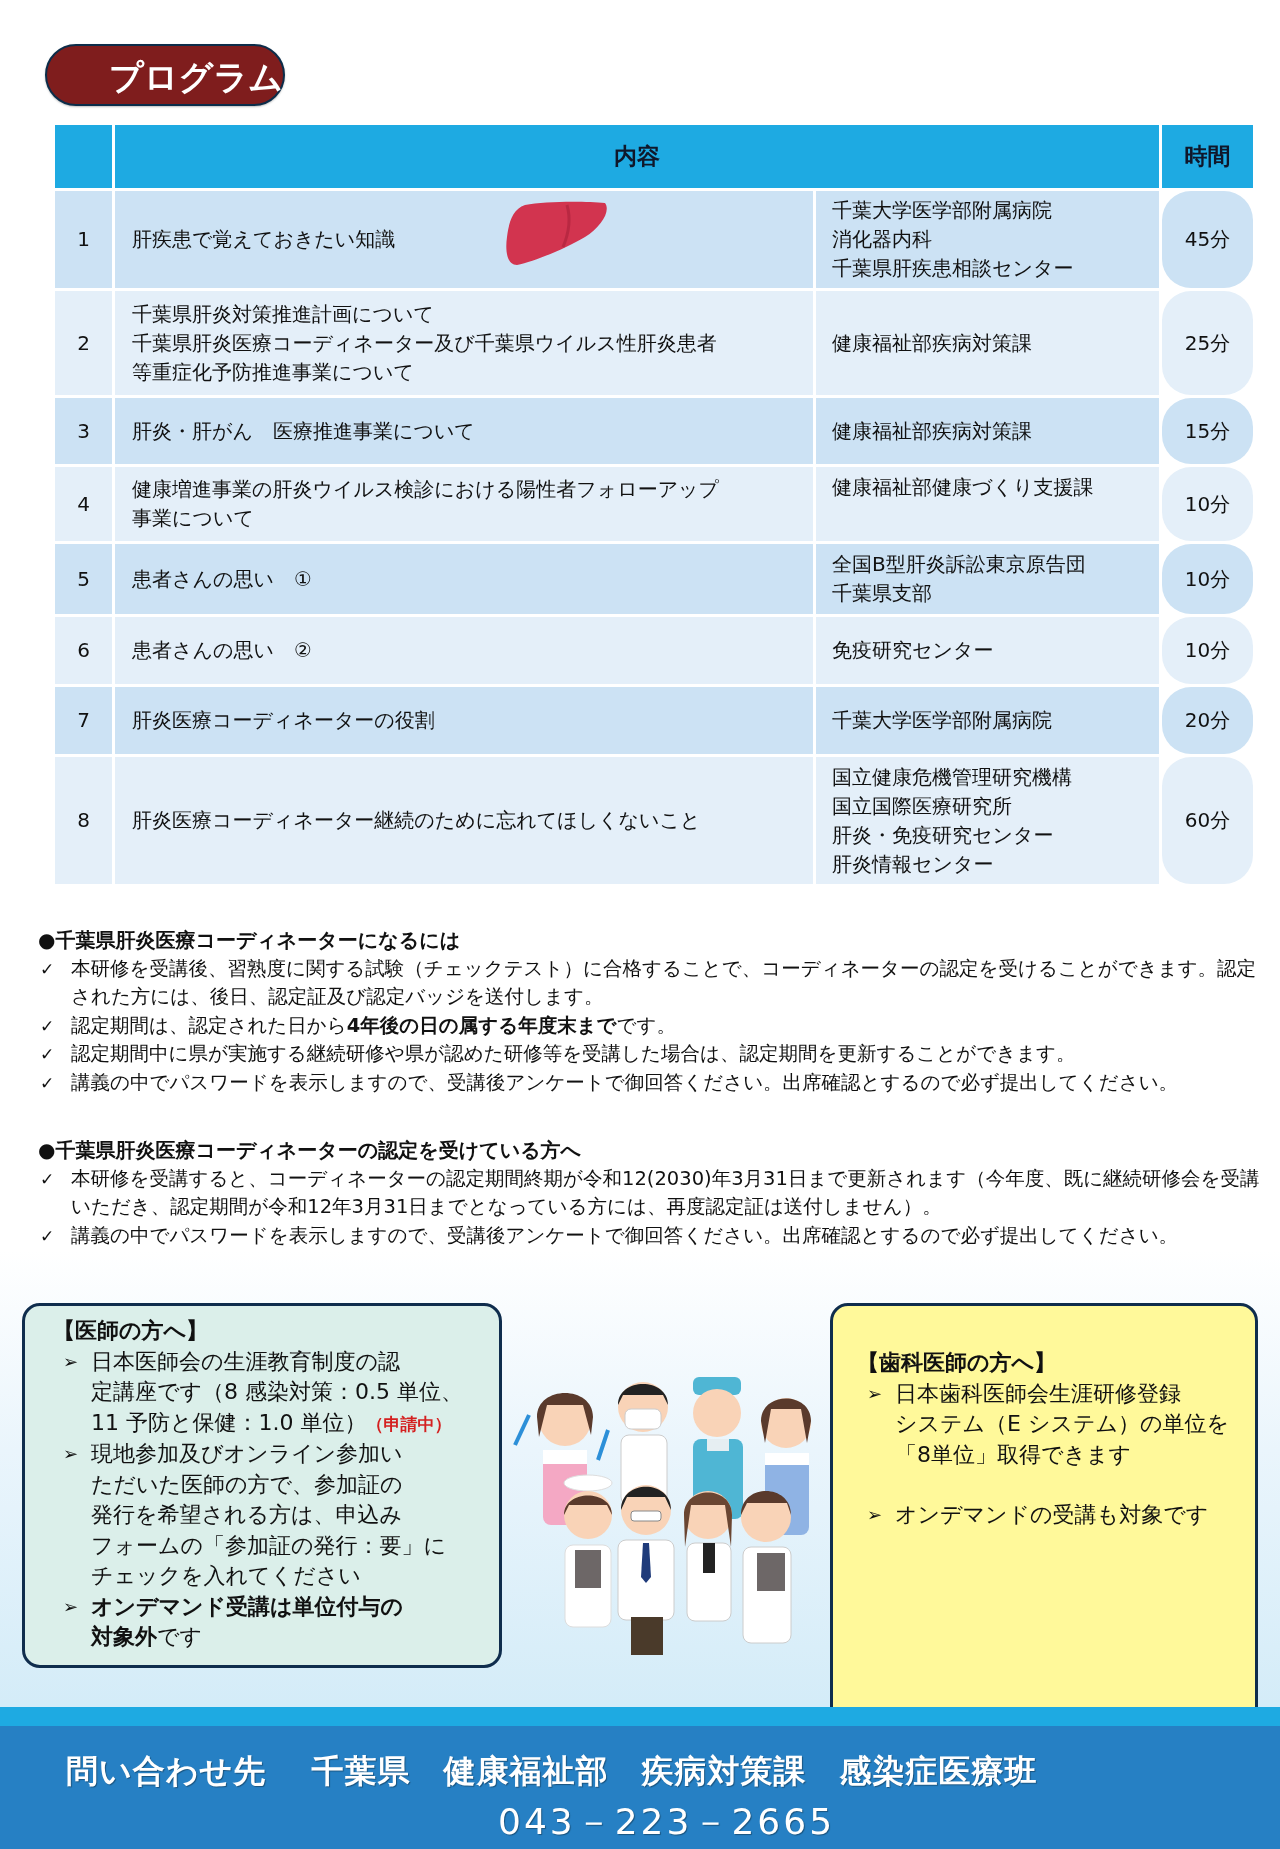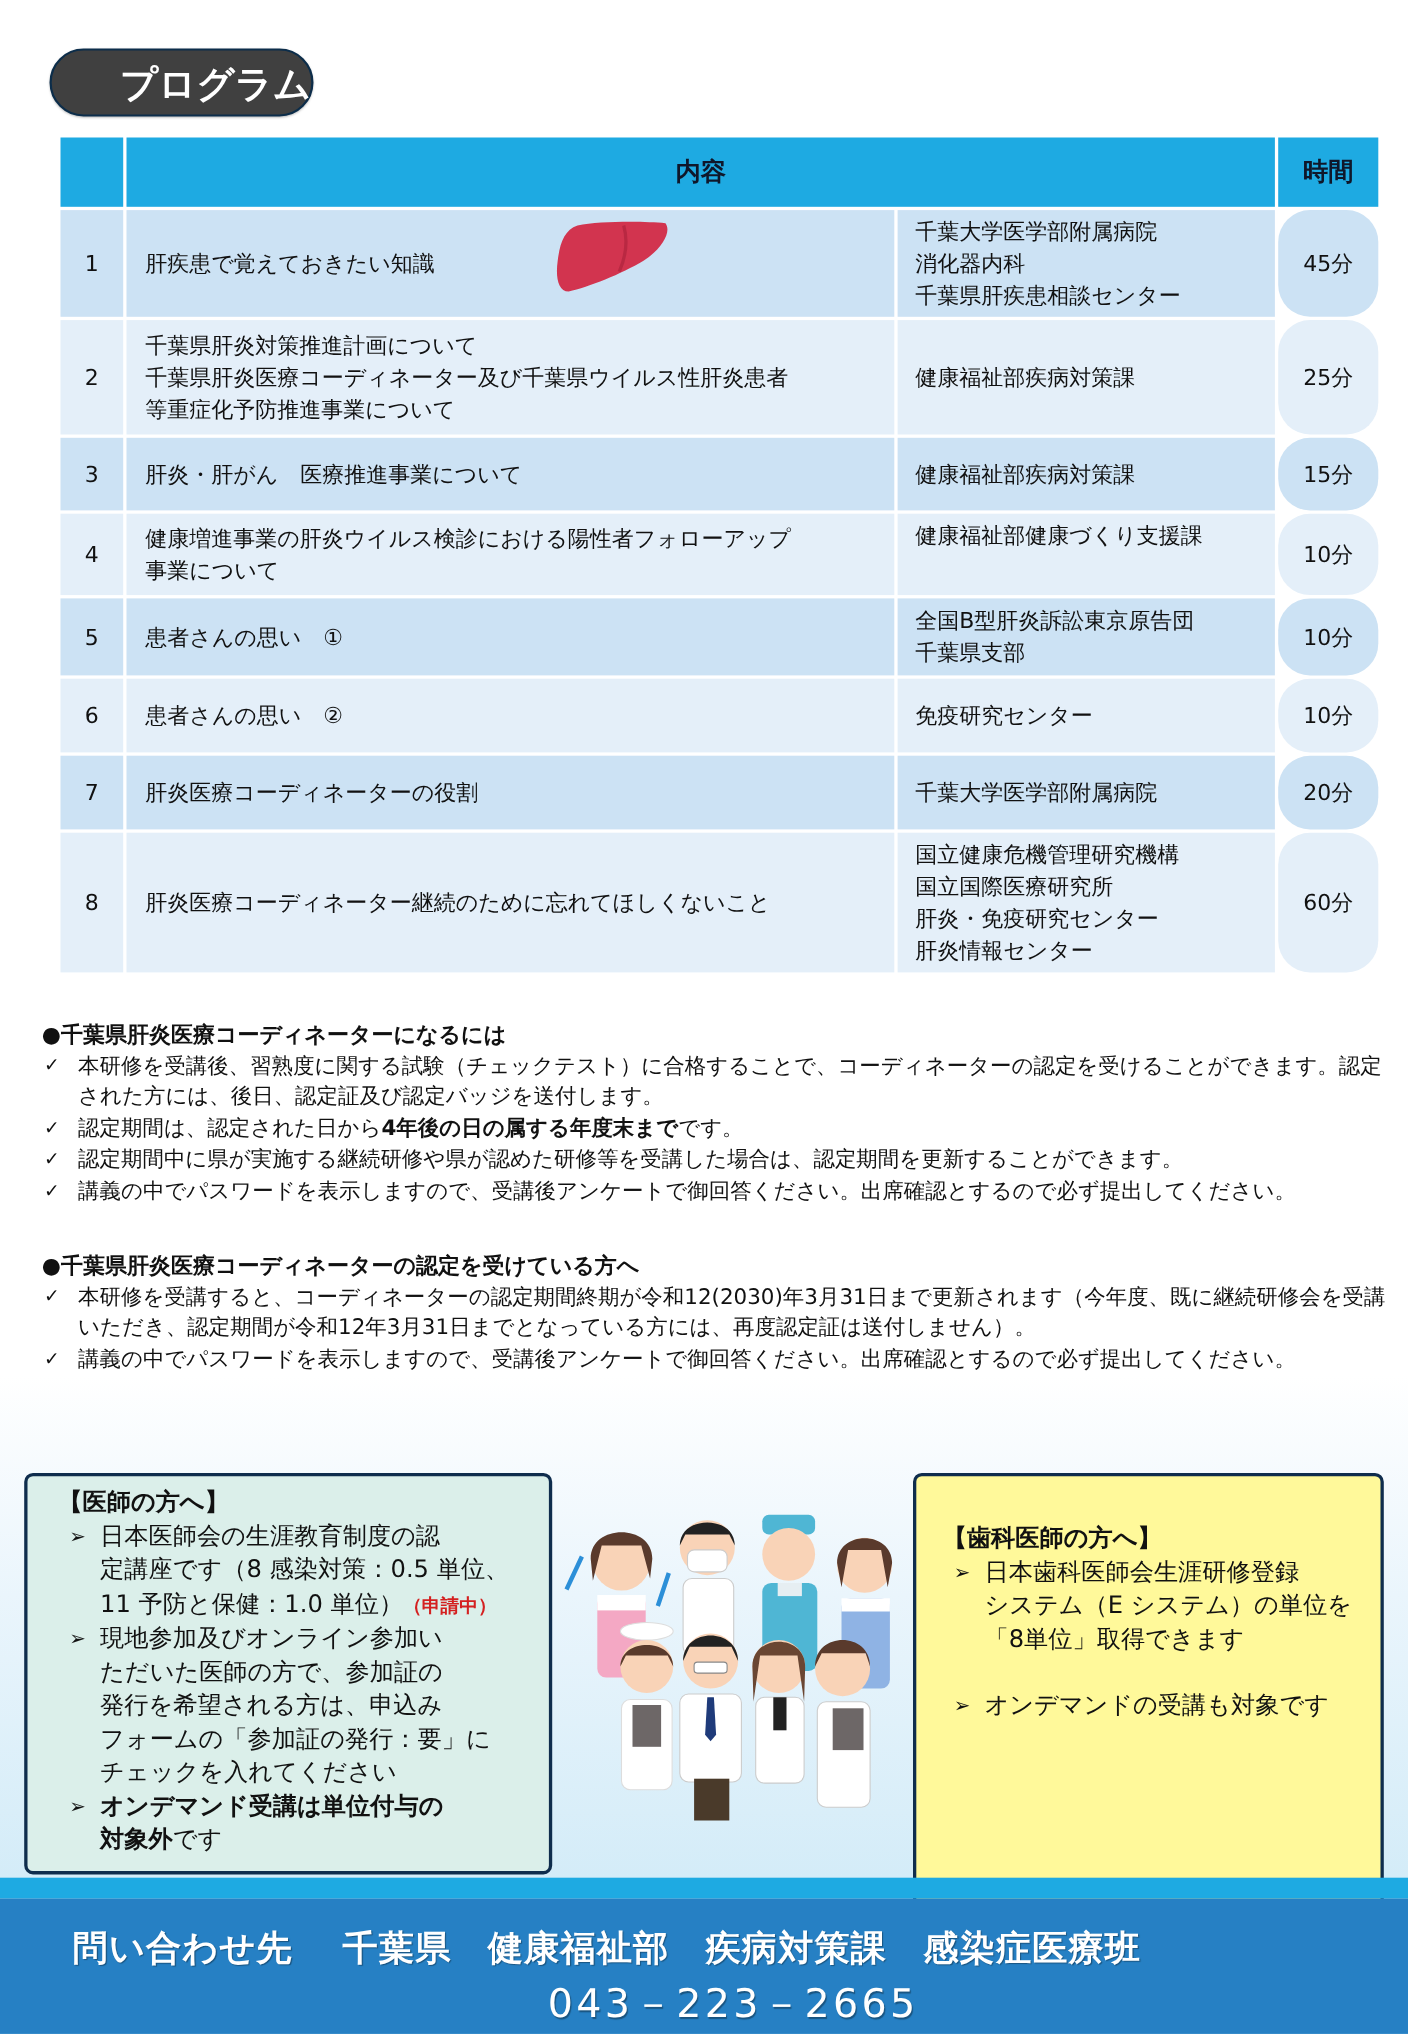--- a/index.html
+++ b/index.html
@@ -5,21 +5,21 @@
   html, body { margin:0; padding:0; }
   body {
     width:1280px; height:1849px; position:relative; overflow:hidden;
     font-family: "DejaVu Sans", "Liberation Sans", sans-serif;
     background: linear-gradient(to bottom, #ffffff 0px, #ffffff 1250px, #eaf5fc 1450px, #d4ecf8 1705px);
     color:#111;
   }
   .abs { position:absolute; }
   .title-pill {
     left:45px; top:44px; width:240px; height:62px;
-    background:#404040; border:2px solid #0c2d4a; border-radius:34px;
+    background:#7f1d1d; border:2px solid #0c2d4a; border-radius:34px;
     color:#fff; font-weight:bold; font-size:34px; line-height:62px;
     padding-left:62px; box-sizing:border-box;
     box-shadow: 0 1px 2px rgba(0,0,0,0.25);
   }
   table.program {
     position:absolute; left:55px; top:125px; width:1195px;
     border-collapse:separate; border-spacing:3px 3px; margin:-3px;
     table-layout:fixed; font-size:20px;
   }
   table.program th {
@@ -38,21 +38,21 @@
   .liver { position:absolute; left:390px; top:10px; width:104px; height:66px; }
 
   .section { left:38px; font-size:19.5px; line-height:28.5px; width:1230px; }
   .section .heading { font-weight:bold; font-size:20px; }
   .section .item { position:relative; padding-left:33px; }
   .section .item .check { position:absolute; left:2px; top:0; font-size:17px; }
   .section .bold { font-weight:bold; }
 
   .box {
     position:absolute; box-sizing:border-box; border:3px solid #0f2d4d;
-    border-radius:8px; font-size:22px; line-height:30.5px;margin-top:36px;
+    border-radius:18px; font-size:22px; line-height:30.5px;
   }
   .box-doctor { left:22px; top:1303px; width:480px; height:365px; background:#DBEFEA; padding:10px 20px 0 36px; }
   .box-dentist { left:830px; top:1303px; width:428px; height:456px; background:#FFF99A; padding:42px 16px 0 32px; }
   .box .box-title { font-weight:bold; font-size:22px; margin-left:-8px; }
   .box .bullet { position:relative; padding-left:30px; }
   .box .bullet .arrow { position:absolute; left:2px; top:0; font-size:18px; }
   .box .red { color:#d42020; font-size:17px; font-weight:bold; }
   .box .bold { font-weight:bold; }
   .box .gap { height:30px; }
 

